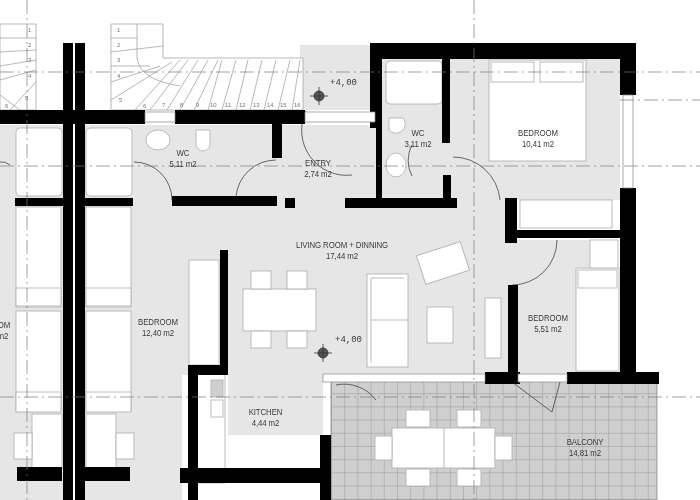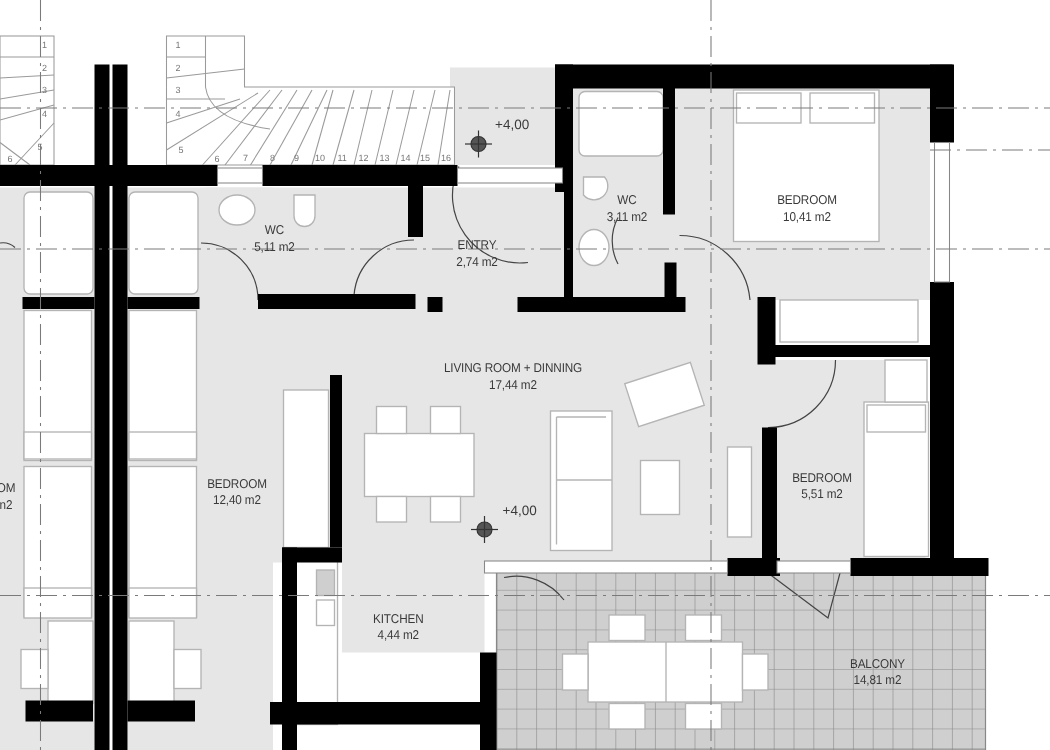--- a/index.html
+++ b/index.html
@@ -1,20 +1,20 @@
 <!DOCTYPE html>
 <html><head>
 <meta charset="utf-8">
 <style>
   html, body { margin: 0; padding: 0; background: #ffffff; }
   body { width: 700px; height: 500px; overflow: hidden; position: relative; font-family: "Liberation Sans", sans-serif; }
   #plan { position: absolute; left: 0; top: 0; width: 700px; height: 500px; }
   .lbl { position: absolute; font-family: "Liberation Sans", sans-serif; font-size: 8.5px; color: #3a3a3a; text-align: center; line-height: 11px; letter-spacing: -0.1px; transform: scaleX(0.92); transform-origin: center; }
   .lbl span { display: block; white-space: nowrap; }
-  .lvl { position: absolute; font-family: Liberation Sans, sans-serif; font-size: 9px; color: #3a3a3a; white-space: nowrap; }
+  .lvl { position: absolute; font-family: Liberation Mono, monospace; font-size: 9px; color: #3a3a3a; white-space: nowrap; }
 </style>
 </head>
 <body>
 
 <svg id="plan" viewBox="0 0 700 500" xmlns="http://www.w3.org/2000/svg">
   <defs>
     <pattern id="tiles" x="331" y="380" width="13.2" height="13.2" patternUnits="userSpaceOnUse">
       <rect width="13.2" height="13.2" fill="#cfcfcf"></rect>
       <path d="M0 0 H13.2 M0 0 V13.2" stroke="#8a8a8a" stroke-width="0.8" fill="none"></path>
     </pattern>

